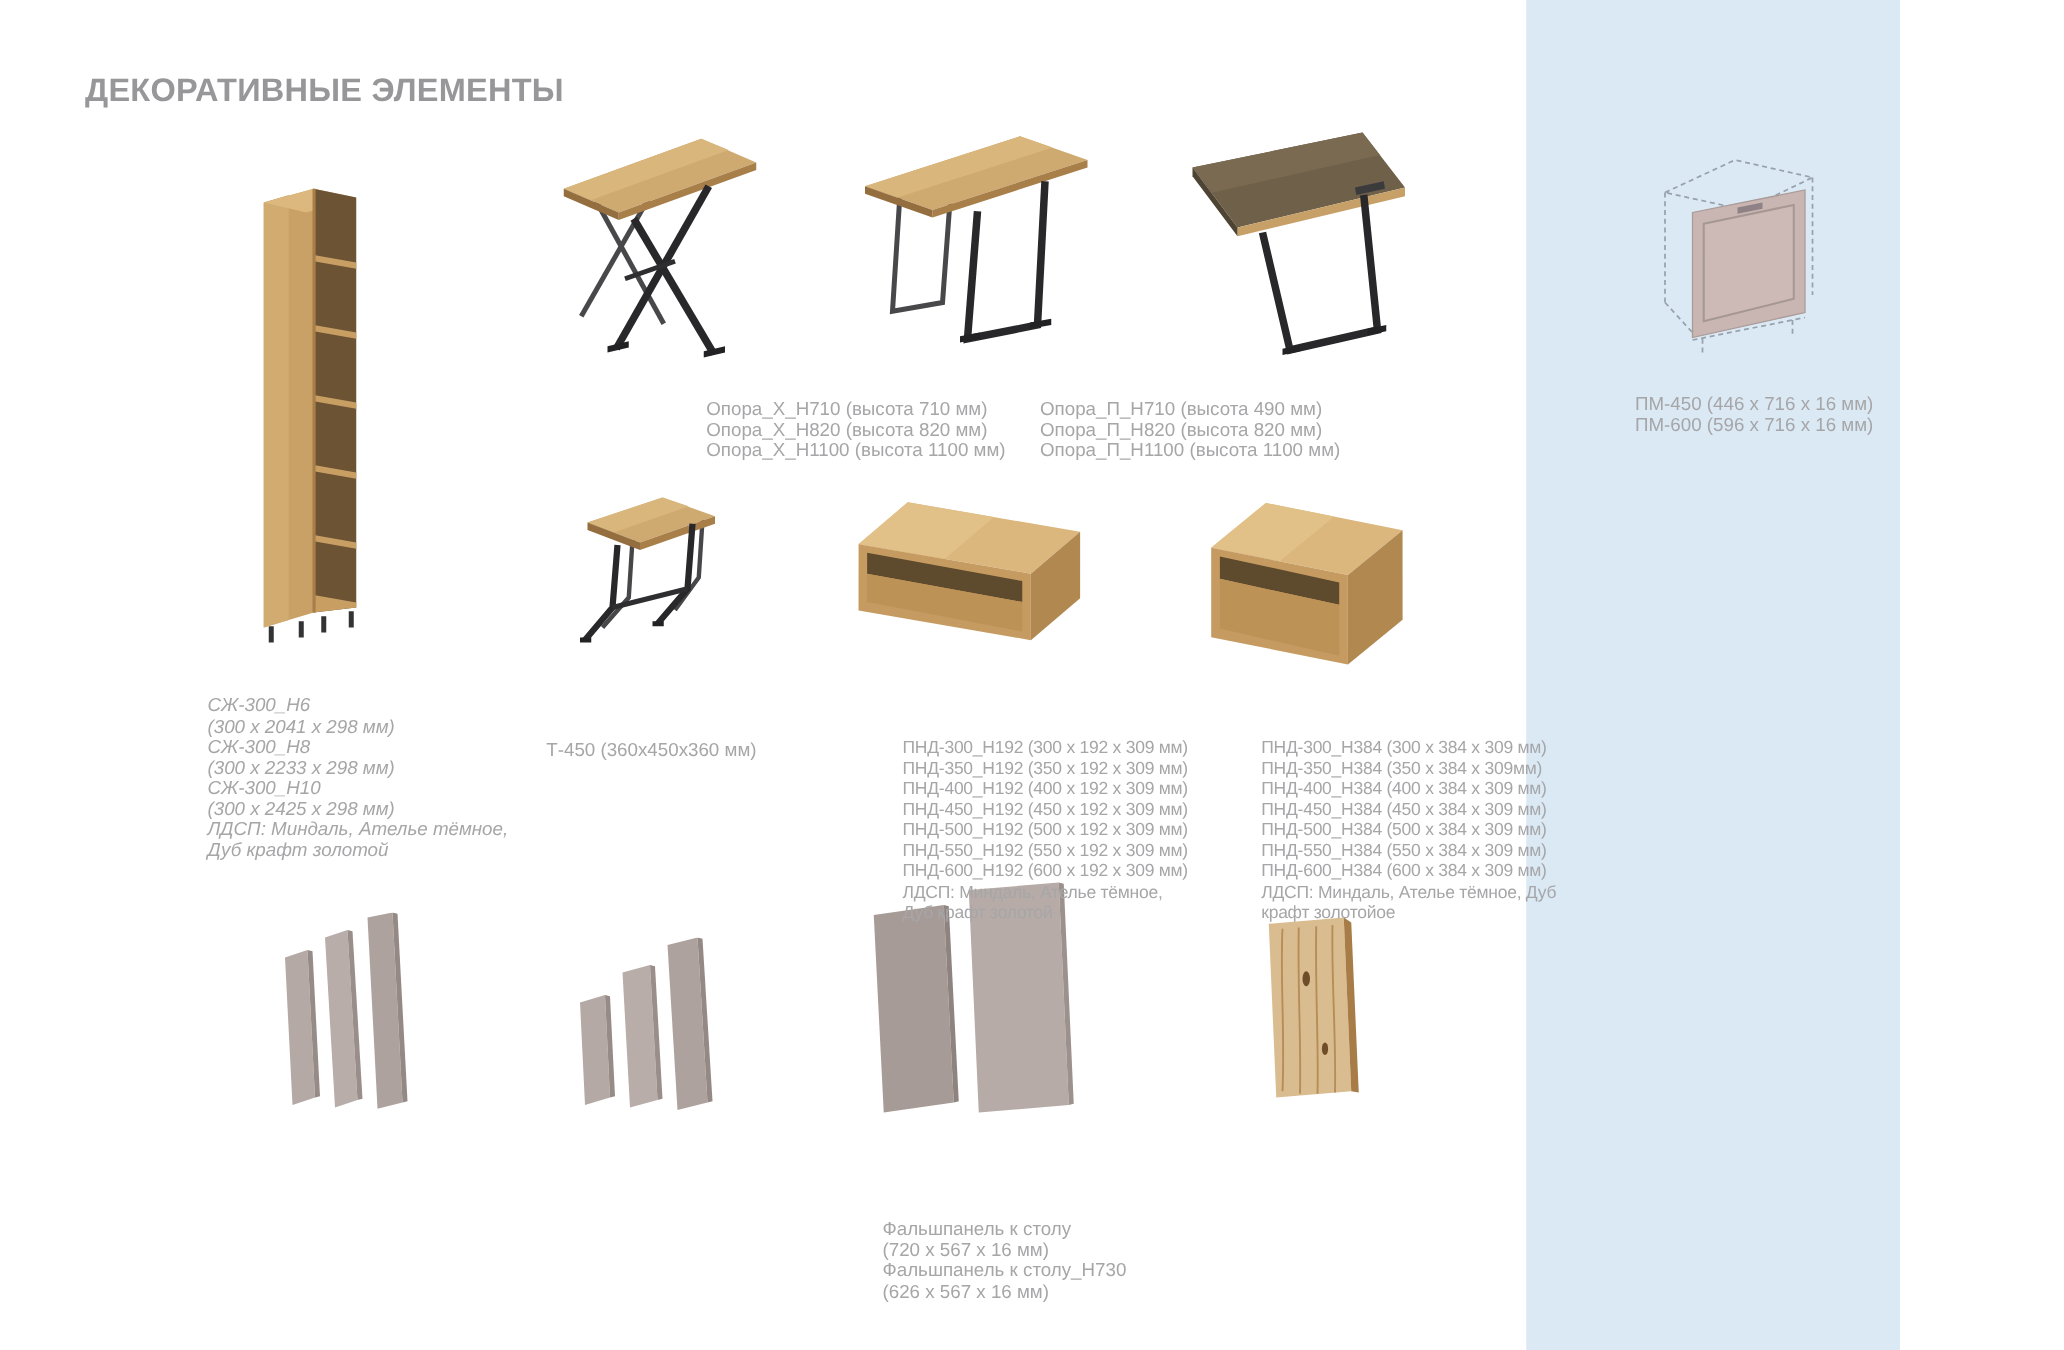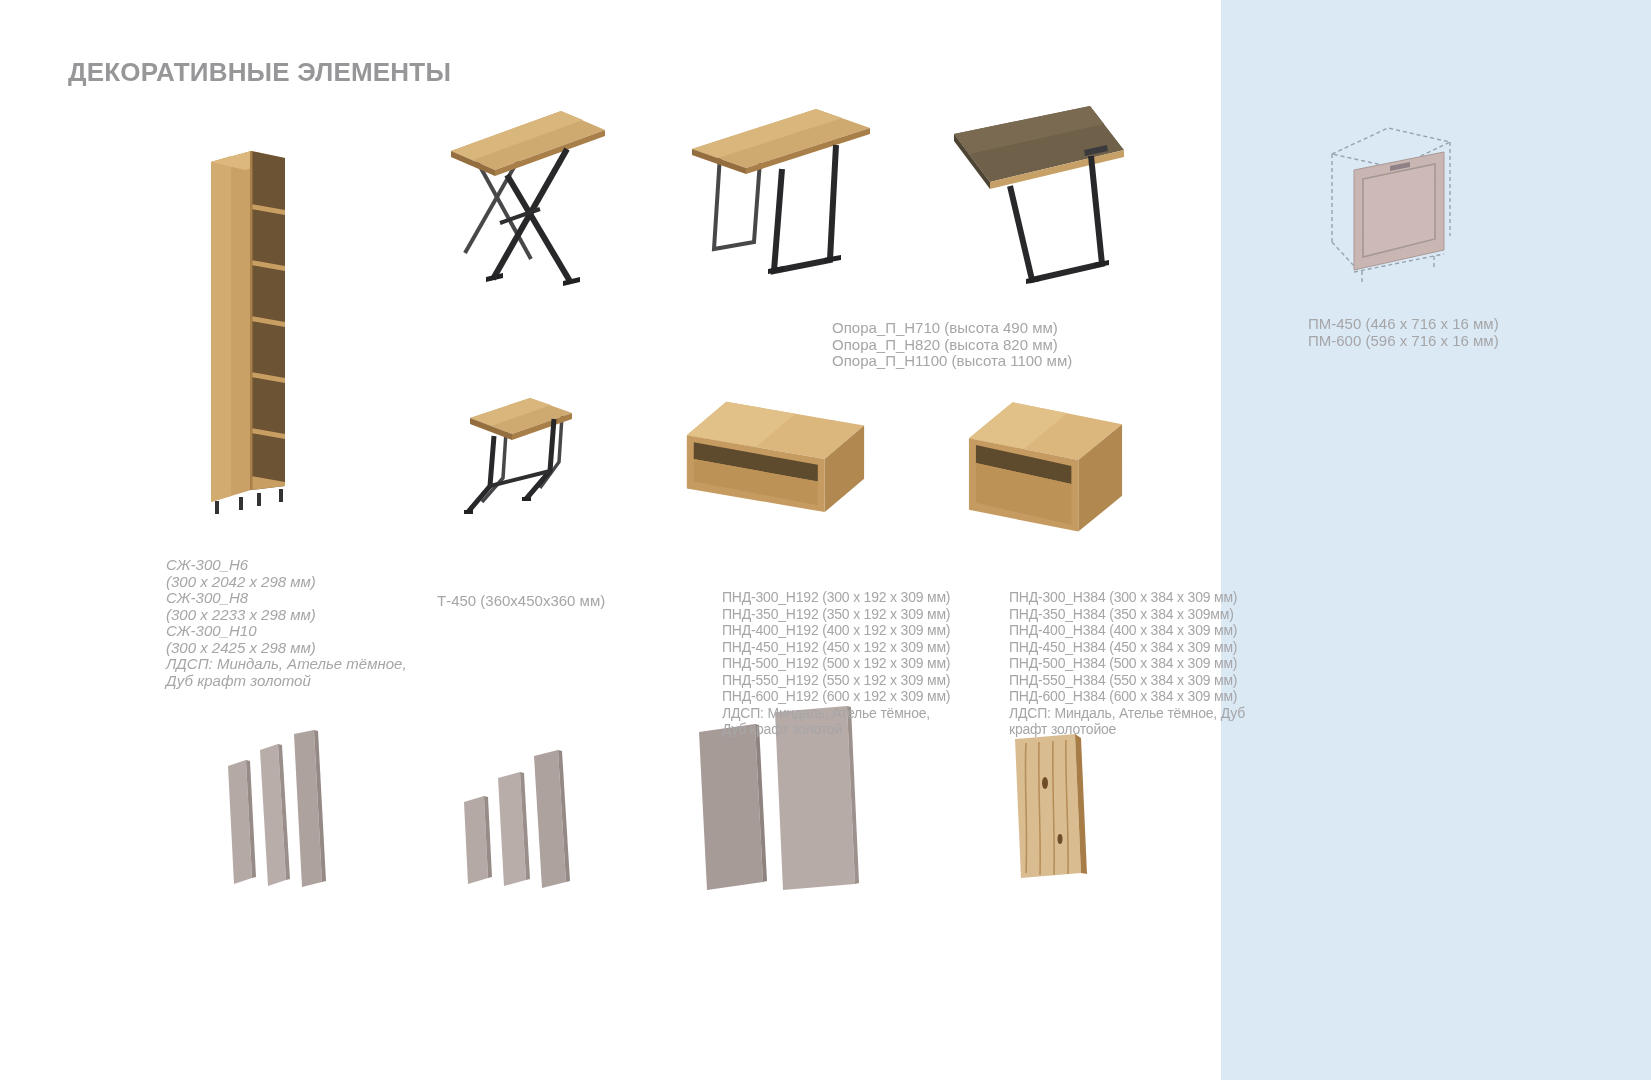--- a/index.html
+++ b/index.html
@@ -1,17 +1,17 @@
 <!DOCTYPE html>
 <html><head>
 <meta charset="utf-8">
 <style>
   html,body { margin:0; padding:0; background:#ffffff; }
   .page {
-    position:relative; width:1651px; height:1080px; overflow:hidden;
+    position:relative; width:1520px; height:1080px; overflow:hidden;
     background:#ffffff; font-family:"Liberation Sans", sans-serif;
   }
   .side-panel {
     position:absolute; left:1221px; top:0; width:430px; height:1080px;
     background:#dbe9f5;
   }
   .page-title {
     position:absolute; left:68px; top:57px; margin:0;
     font-size:26px; font-weight:700; letter-spacing:0.2px; color:#97979a;
   }
@@ -210,29 +210,34 @@
         <path d="M 50,10 C 49,55 52,105 51,144"></path>
         <path d="M 63,9 C 62,50 66,100 65,143"></path>
       </g>
       <ellipse cx="42" cy="52" rx="3" ry="6" fill="#6f4d28"></ellipse>
       <ellipse cx="57" cy="108" rx="2.5" ry="5" fill="#6f4d28"></ellipse>
     </svg>
   </div>
 
   <div class="caption" style="left:166px;top:557px;font-style:italic;">
       <div>СЖ-300_Н6</div>
-      <div>(300 х 2042 х 298 мм)</div>
+      <div>(300 х 2041 х 298 мм)</div>
       <div>СЖ-300_Н8</div>
       <div>(300 х 2233 х 298 мм)</div>
       <div>СЖ-300_Н10</div>
       <div>(300 х 2425 х 298 мм)</div>
       <div>ЛДСП: Миндаль, Ателье тёмное,</div>
       <div>Дуб крафт золотой</div>
     </div>
 
+  <div class="caption" style="left:565px;top:320px;">
+      <div>Опора_X_H710 (высота 710 мм)</div>
+      <div>Опора_X_H820 (высота 820 мм)</div>
+      <div>Опора_X_H1100 (высота 1100 мм)</div>
+    </div>
 
   <div class="caption" style="left:832px;top:320px;">
       <div>Опора_П_Н710 (высота 490 мм)</div>
       <div>Опора_П_Н820 (высота 820 мм)</div>
       <div>Опора_П_Н1100 (высота 1100 мм)</div>
     </div>
 
   <div class="caption" style="left:437px;top:593px;">
       <div>Т-450 (360х450х360 мм)</div>
     </div>
@@ -262,15 +267,21 @@
     </div>
 
   <div class="caption" style="left:1308px;top:316px;">
       <div>ПМ-450 (446 х 716 х 16 мм)</div>
       <div>ПМ-600 (596 х 716 х 16 мм)</div>
     </div>
 
 
 
 
+  <div class="caption" style="left:706px;top:976px;">
+      <div>Фальшпанель к столу</div>
+      <div>(720 х 567 х 16 мм)</div>
+      <div>Фальшпанель к столу_Н730</div>
+      <div>(626 х 567 х 16 мм)</div>
+    </div>
 
 
 </div>
 
 </body></html>

